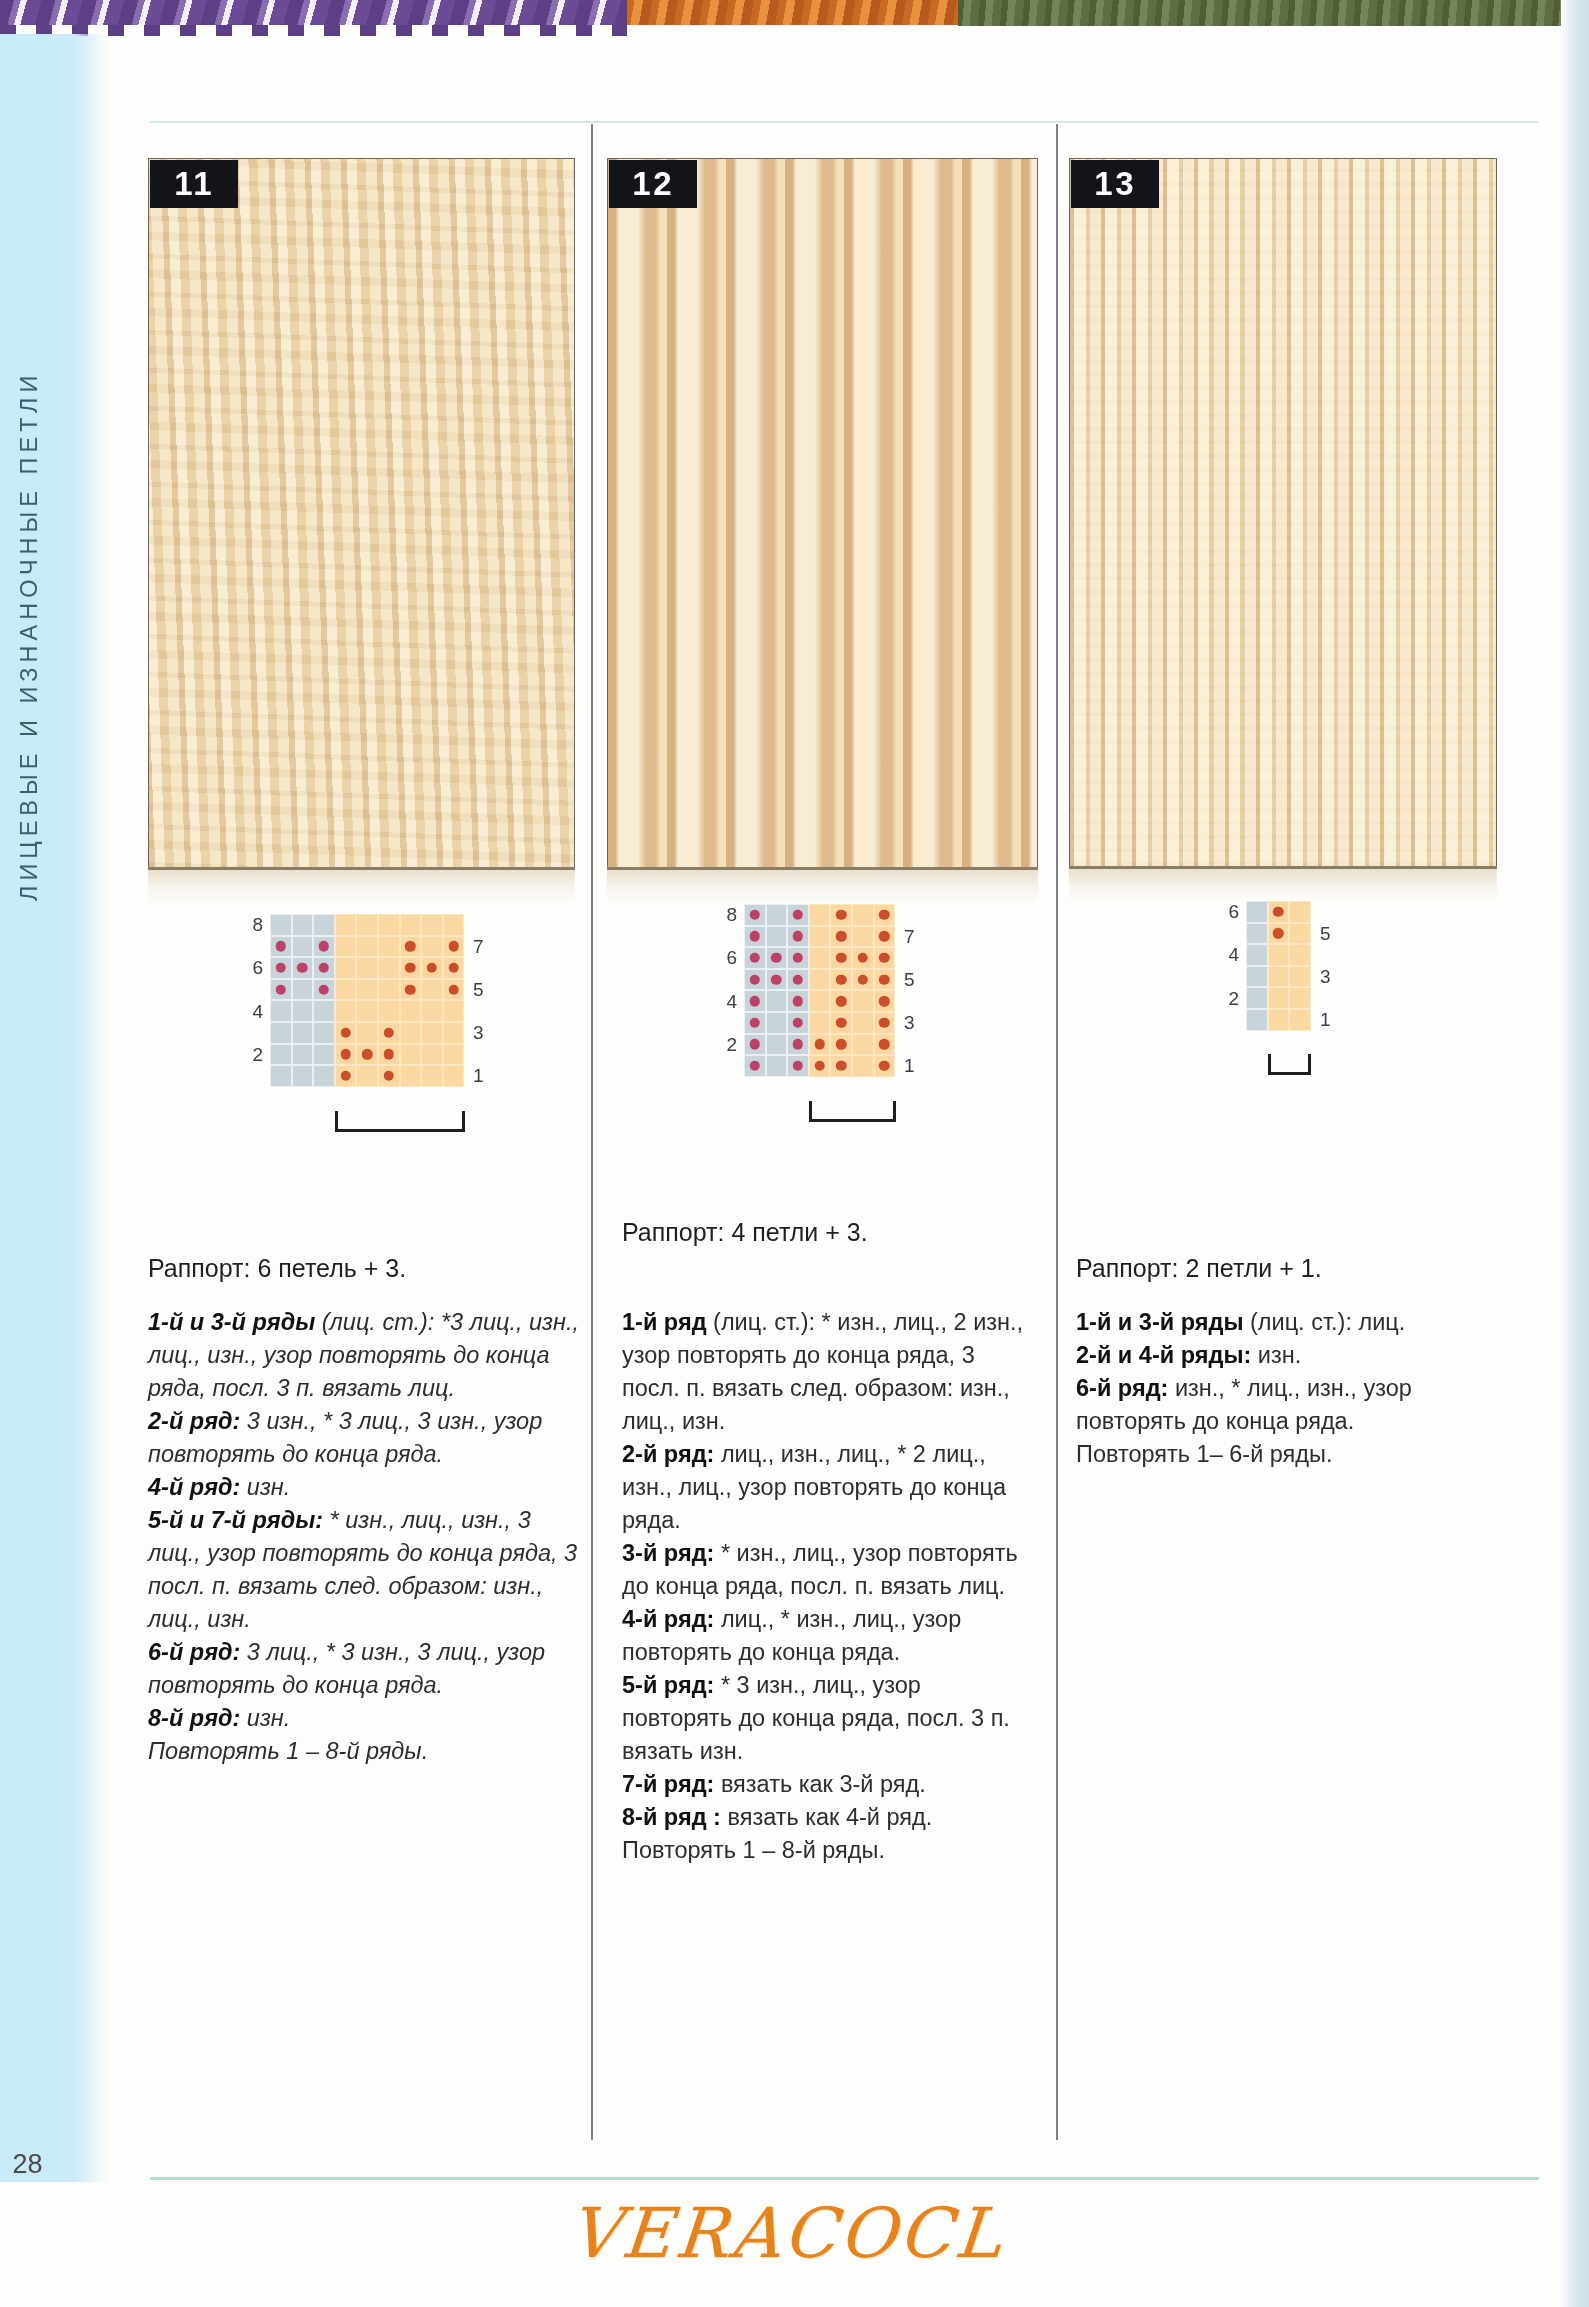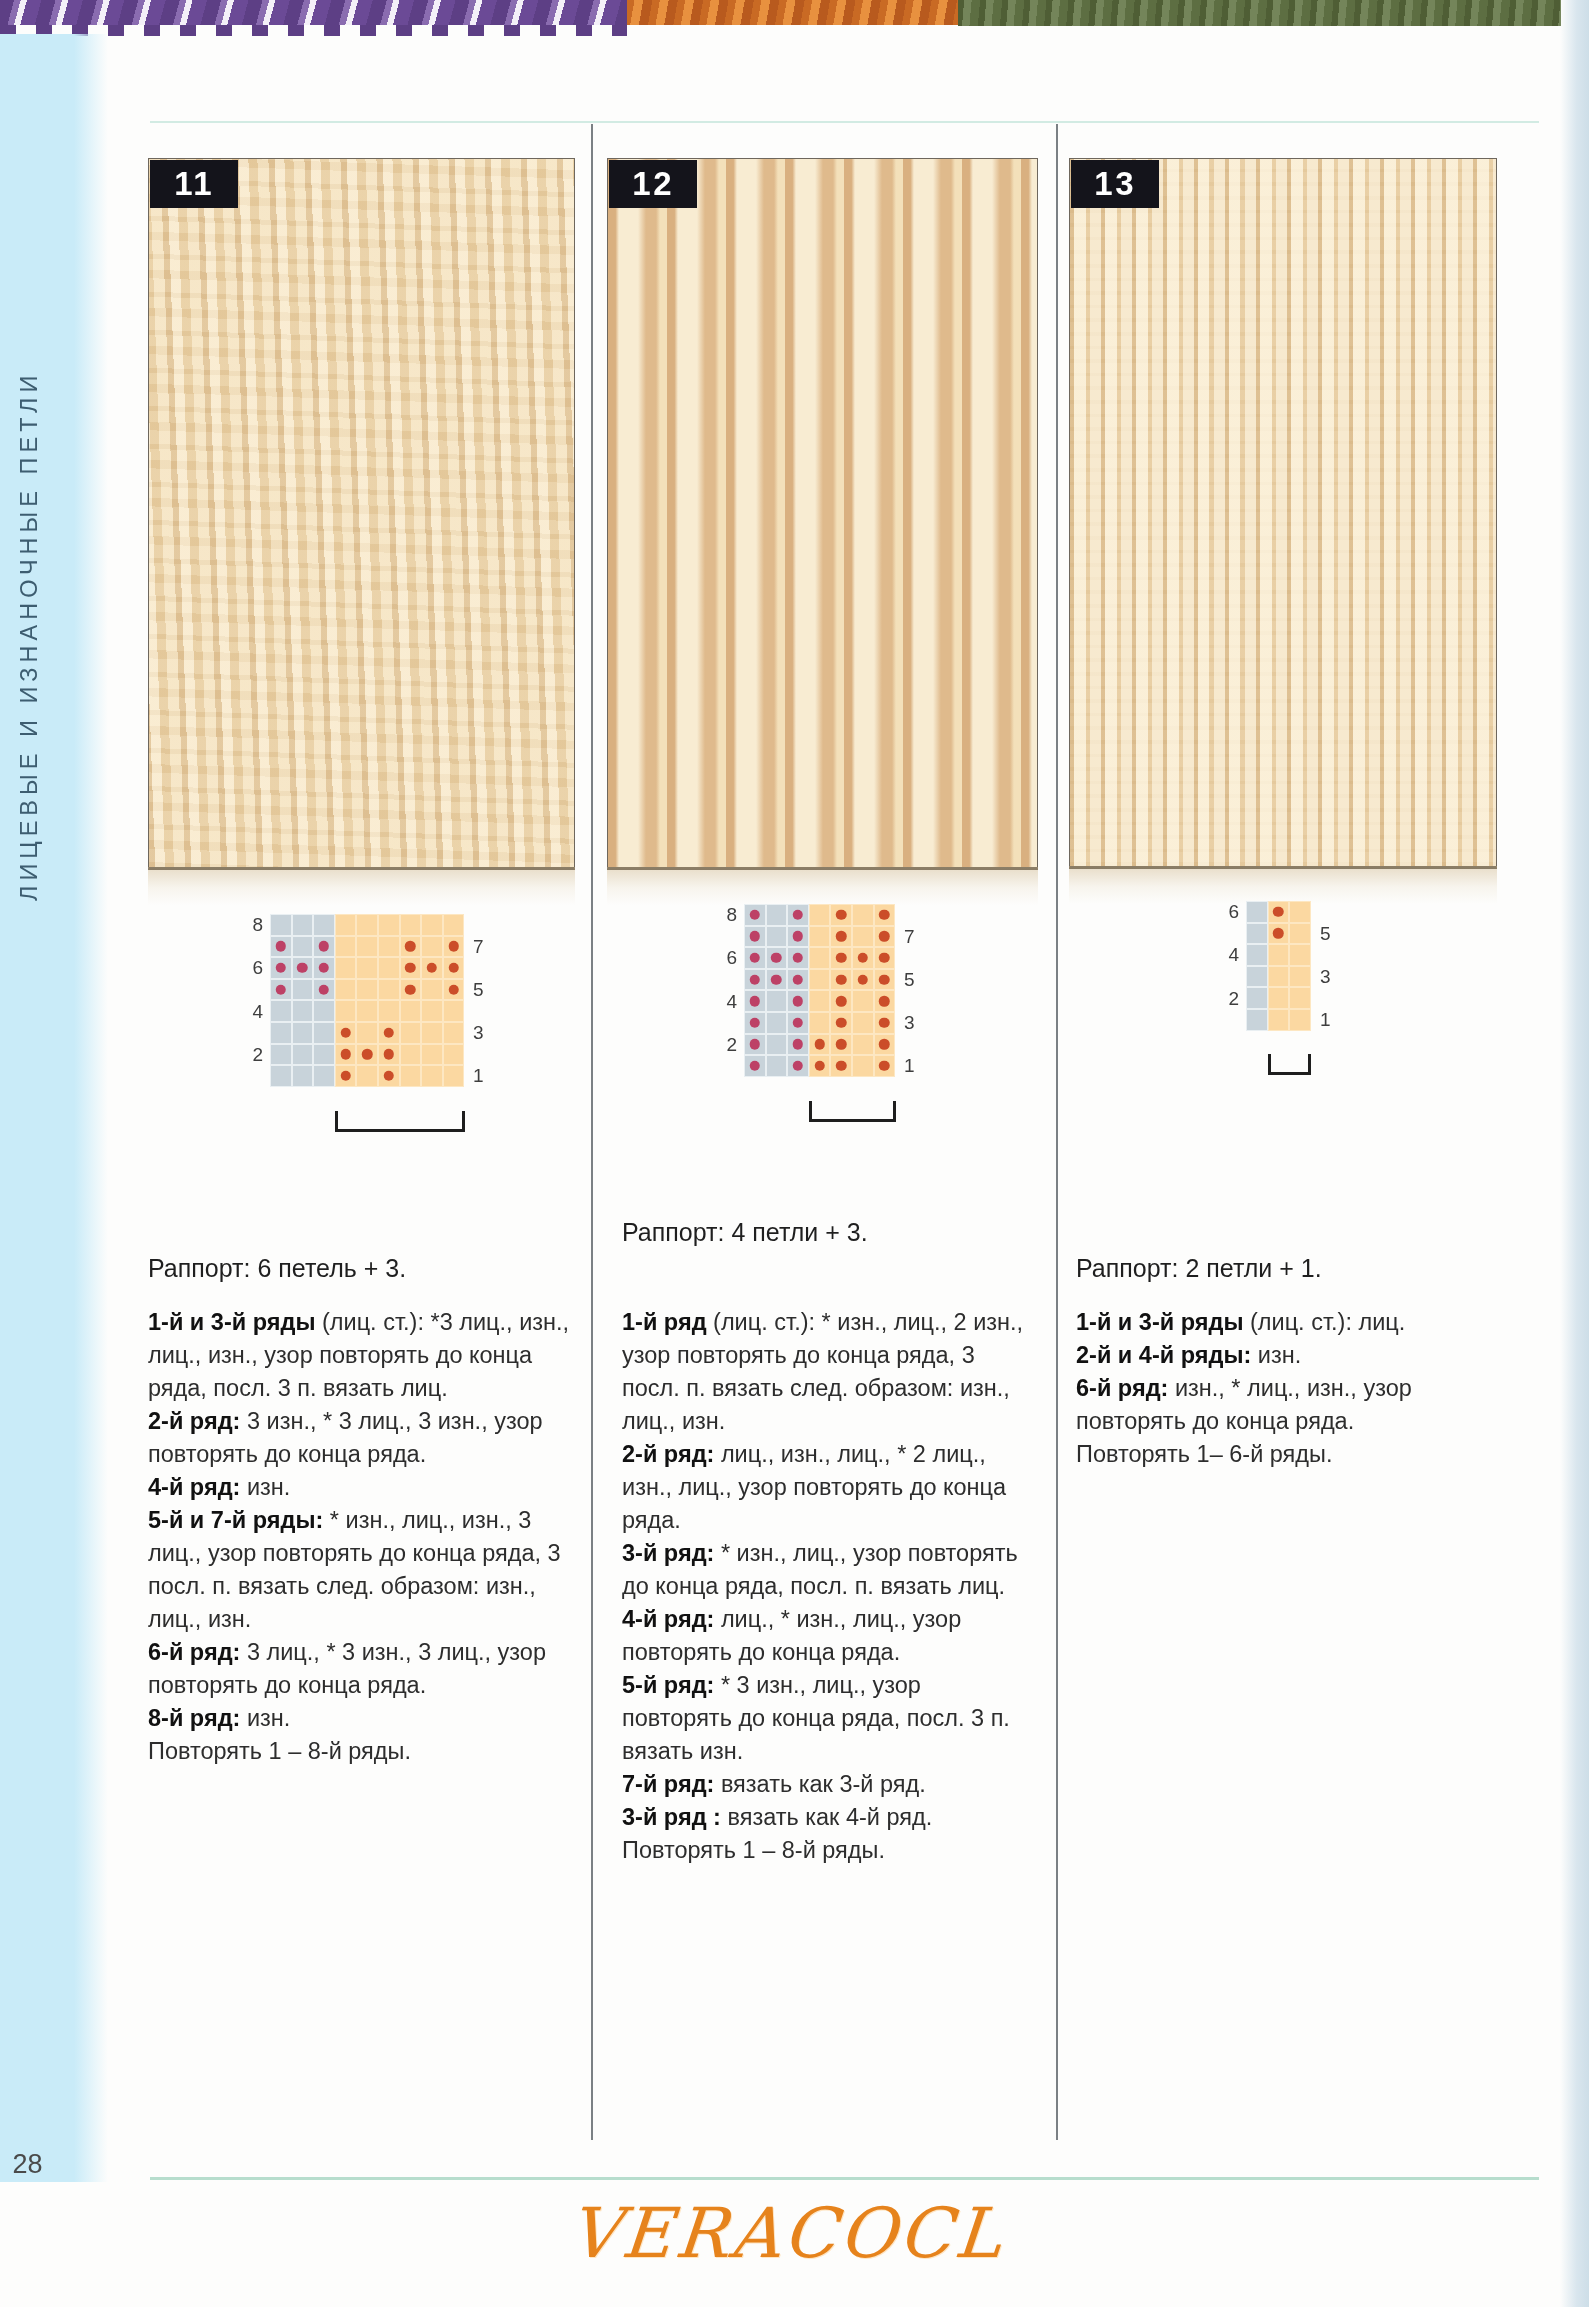--- a/index.html
+++ b/index.html
@@ -66,21 +66,21 @@
     transform:translate(-50%,-50%);display:block;}
   .rlab{position:absolute;font-size:19px;color:#3e3e3e;width:25px;height:21.6px;line-height:21.6px;}
   .rlab.left{text-align:right;}
   .bracket{position:absolute;height:21px;box-sizing:border-box;
     border-left:3.1px solid #1e1e1e;border-right:3.1px solid #1e1e1e;border-bottom:3.1px solid #1e1e1e;}
 
   
   .rapport{position:absolute;margin:0;font-size:25px;font-weight:400;color:#1f1f1f;}
   #rap-0{left:148px;top:1254px;} #rap-1{left:622px;top:1218px;} #rap-2{left:1076px;top:1254px;}
   .instructions{position:absolute;font-size:23.5px;line-height:33px;color:#2d2d2d;}
-  #ins-0{left:148px;top:1306px;width:433px;}
+  #ins-0{left:148px;top:1306px;width:433px;font-style:italic;}
   #ins-1{left:622px;top:1306px;width:409px;}
   #ins-2{left:1076px;top:1306px;width:428px;}
   .instructions p{margin:0;}
   .instructions b{color:#111111;}
 
   .watermark{position:absolute;left:575px;top:2193px;font-family:"DejaVu Serif",serif;
     font-style:italic;font-size:69px;color:#e6831c;letter-spacing:3.1px;transform:skewX(-8deg);
     text-shadow:1.2px 1.2px 0 rgba(255,210,150,.55);}
 </style>
 </head>
@@ -428,21 +428,21 @@
         <div class="bracket" style="left: 65px; top: 197px; width: 87px;"></div>
       </div>
     <h3 class="rapport" id="rap-1">Раппорт: 4 петли + 3.</h3>
     <div class="instructions" id="ins-1">
         <p><b>1-й ряд</b><span> (лиц. ст.): * изн., лиц., 2 изн., узор повторять до конца ряда, 3 посл. п. вязать след. образом: изн., лиц., изн.</span></p>
         <p><b>2-й ряд:</b><span> лиц., изн., лиц., * 2 лиц., изн., лиц., узор повторять до конца ряда.</span></p>
         <p><b>3-й ряд:</b><span> * изн., лиц., узор повторять до конца ряда, посл. п. вязать лиц.</span></p>
         <p><b>4-й ряд:</b><span> лиц., * изн., лиц., узор повторять до конца ряда.</span></p>
         <p><b>5-й ряд:</b><span> * 3 изн., лиц., узор повторять до конца ряда, посл. 3 п. вязать изн.</span></p>
         <p><b>7-й ряд:</b><span> вязать как 3-й ряд.</span></p>
-        <p><b>3-й ряд :</b><span> вязать как 4-й ряд.</span></p>
+        <p><b>8-й ряд :</b><span> вязать как 4-й ряд.</span></p>
         <p><span>Повторять 1 – 8-й ряды.</span></p>
       </div>
   </section>
 
   <section>
     <div class="photo" id="photo-2">
       <div class="swatch-label">
         <span>13</span>
       </div>
     </div>

